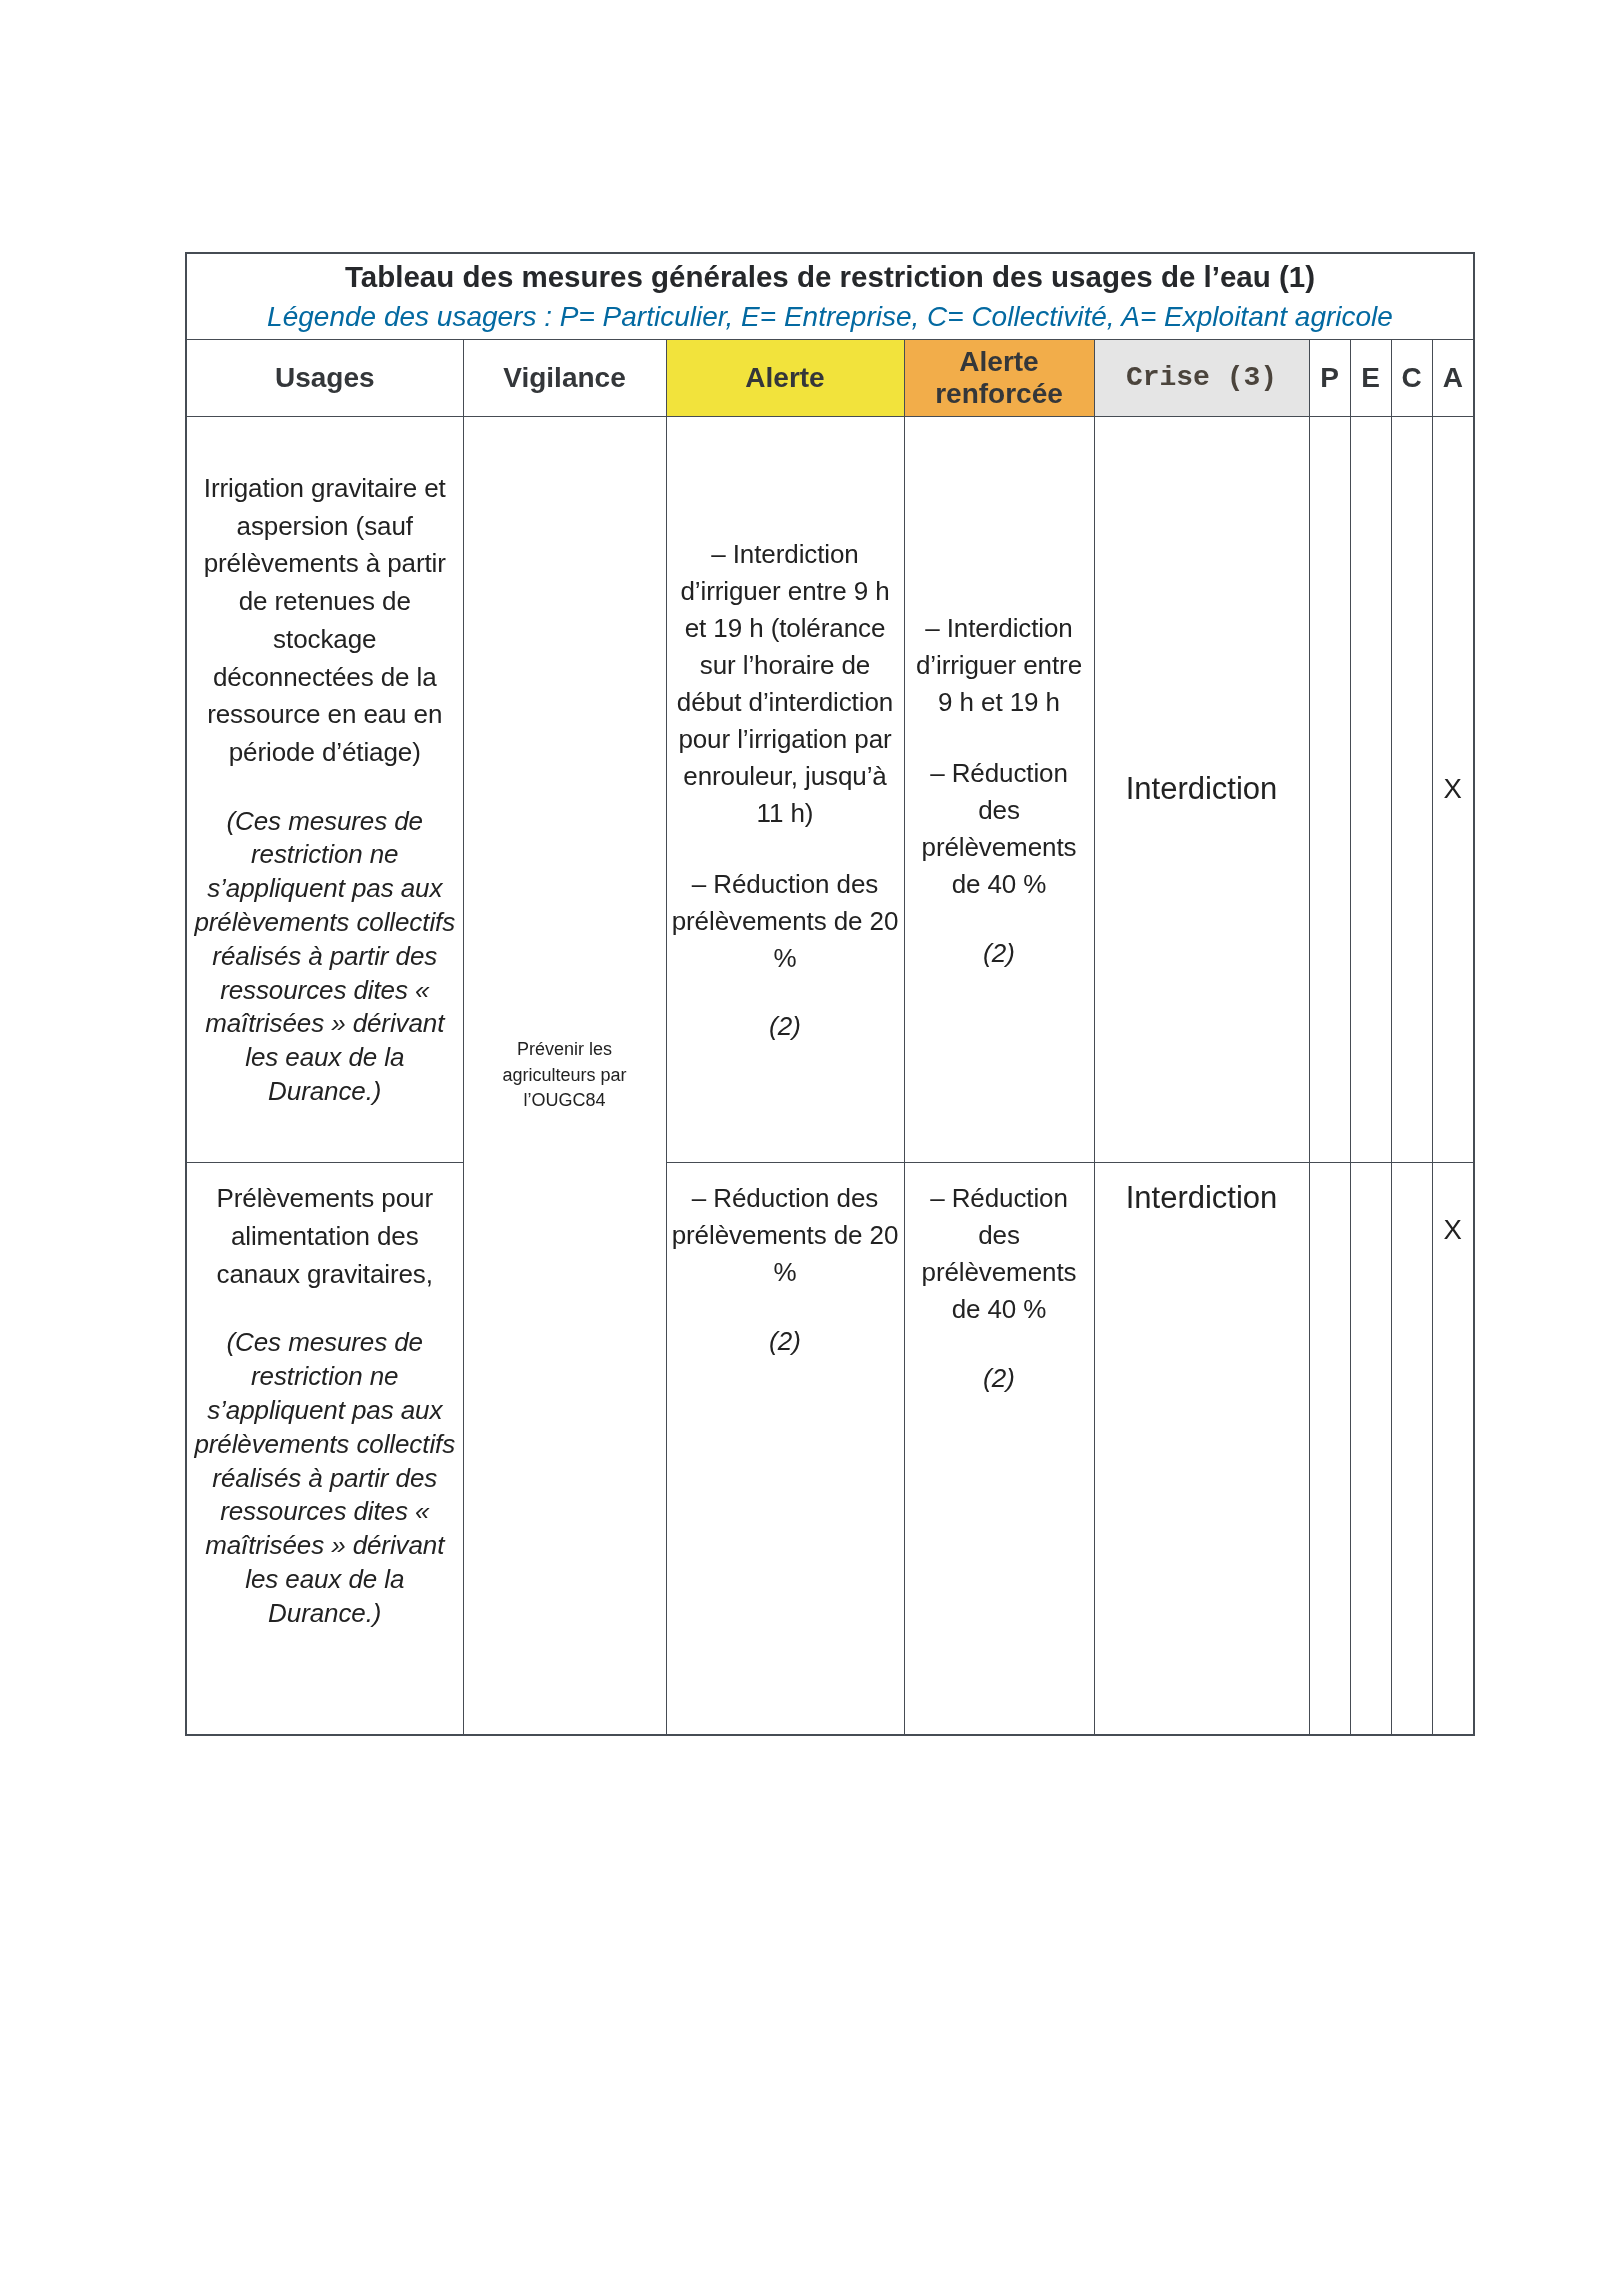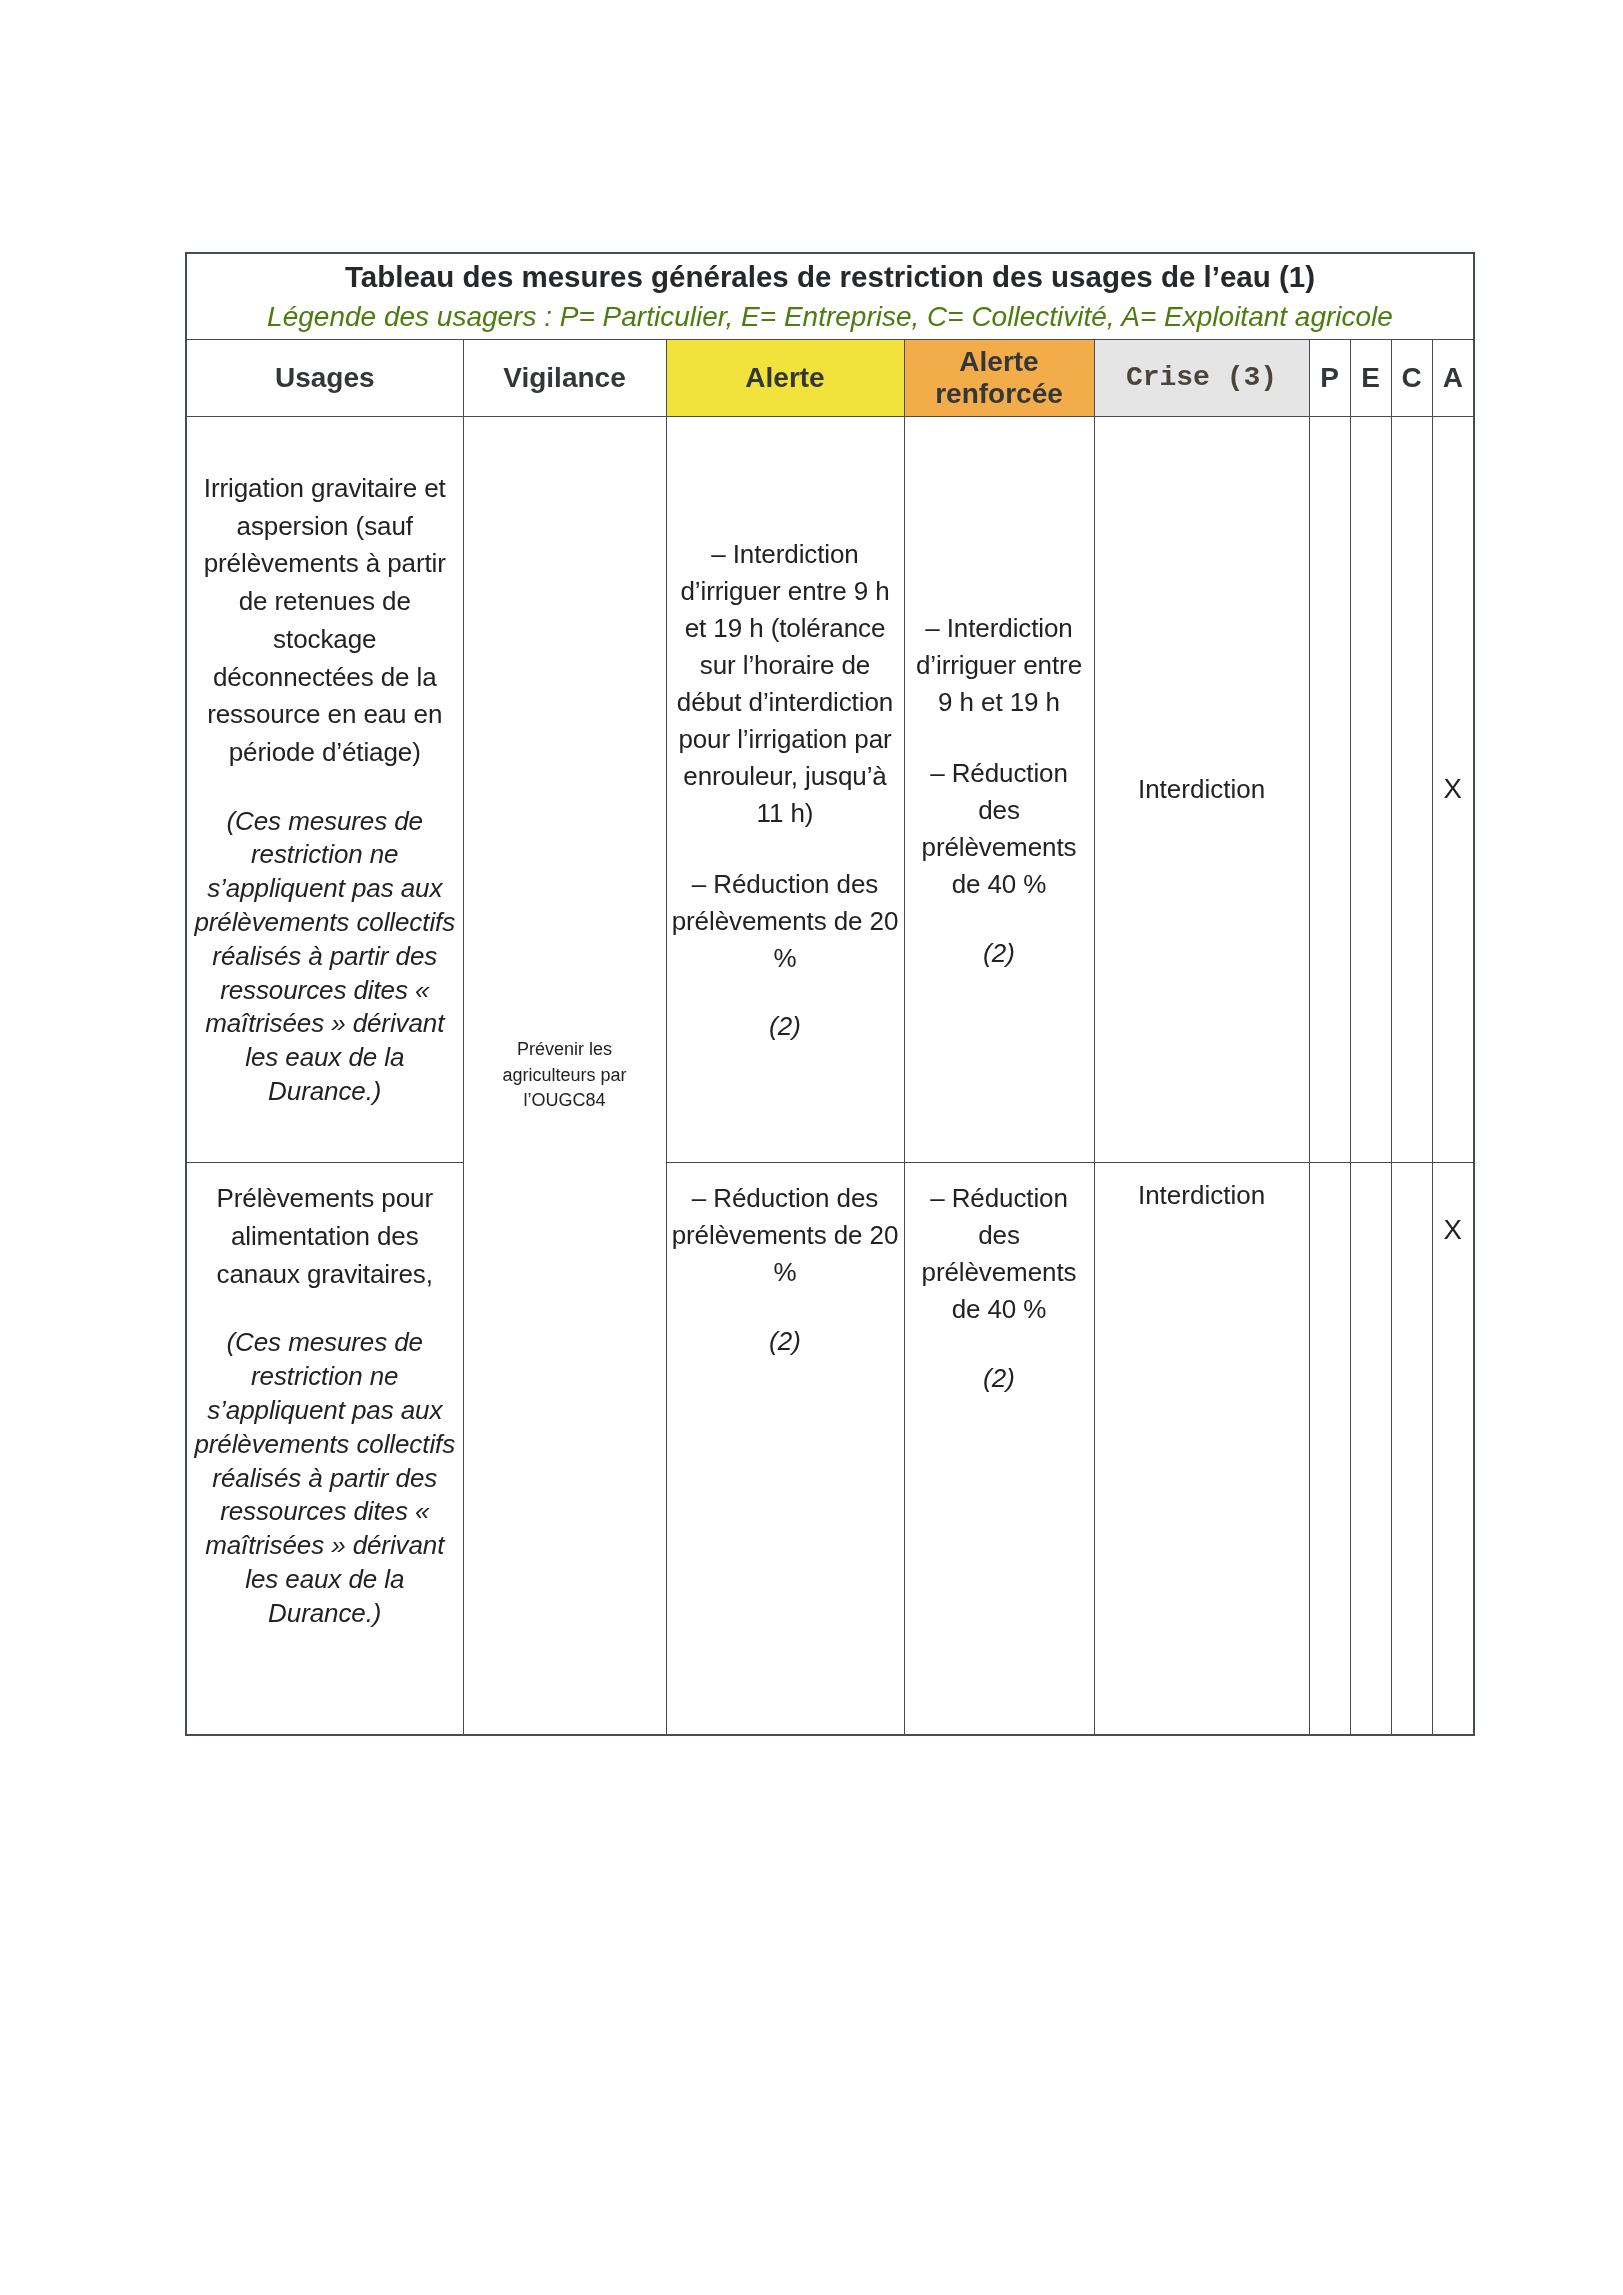--- a/index.html
+++ b/index.html
@@ -28,21 +28,21 @@
   td.title-cell{
     height:77px;
     text-align:center;
     vertical-align:middle;
     padding:6.5px 13px;
   }
   .doc-title{
     font-size:29.5px;font-weight:bold;line-height:1.25;color:#26282b;
   }
   .doc-legend{
-    font-size:28px;font-style:italic;line-height:1.25;margin-top:2.6px;color:#4d7c0f;
+    font-size:28px;font-style:italic;line-height:1.25;margin-top:2.6px;color:#0369a1;
   }
   tr.col-head td{
     height:68px;
     text-align:center;vertical-align:middle;
     font-weight:bold;font-size:28px;line-height:1.12;
     color:#34373a;
   }
   tr.data-row-1 td{height:738px;vertical-align:middle;text-align:center;}
   tr.data-row-2 td{height:516px;vertical-align:top;text-align:center;padding-top:17px;}
   .cell-main{
@@ -57,21 +57,21 @@
   .note-ref{font-size:26px;font-style:italic;margin-top:35px;}
   td.vigilance-cell{
     vertical-align:bottom;
     text-align:center;
     padding-bottom:169px;
   }
   .vigilance-text{
     font-size:18px;line-height:1.42;
     max-width:168px;margin:0 auto;
   }
-  .crise-word{font-size:26px;margin-top:24px;}
+  .crise-word{font-size:31px;margin-top:24px;}
   .mark-x{font-size:27.5px;}
   tr.data-row-2 td.peca-cell{padding-top:51px;}
   #footer-page{
     position:absolute;left:0;top:2063px;width:100%;
     text-align:center;font-size:34px;color:#2e3338;
   }
 </style>
 </head>
 <body>
 

